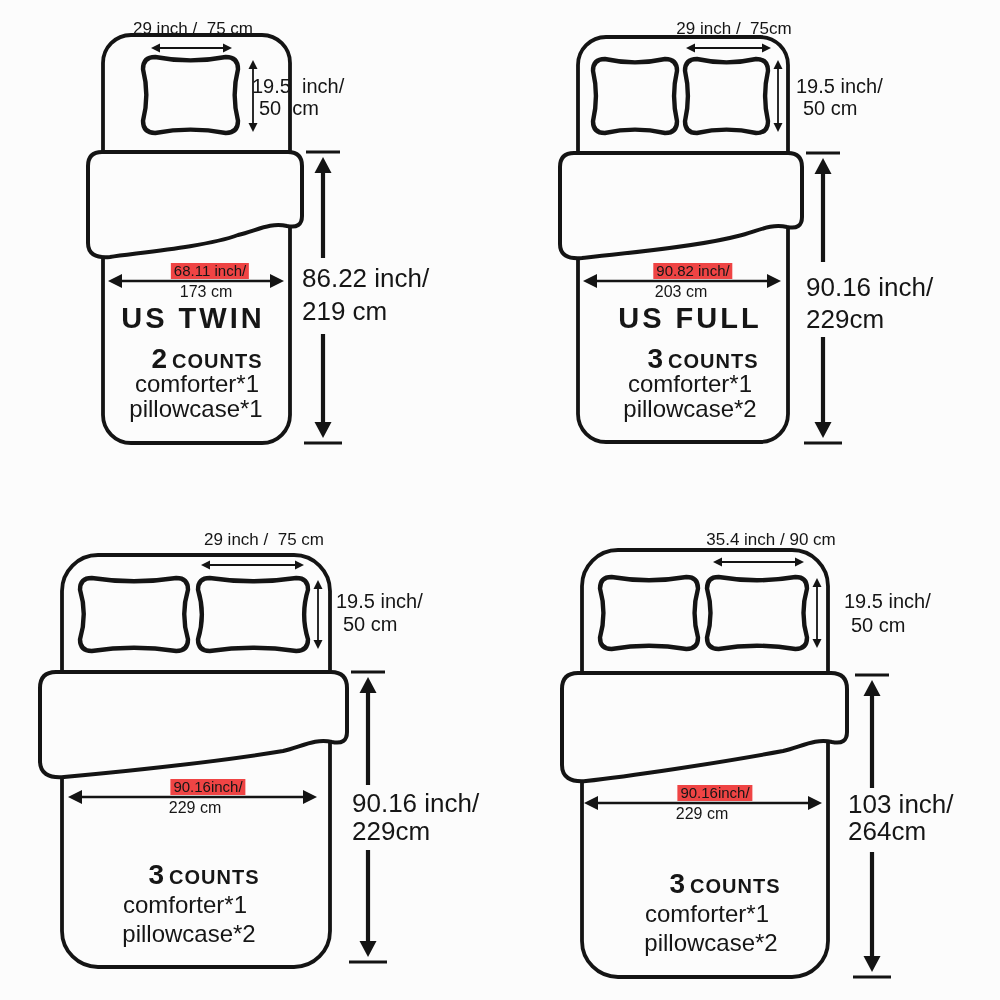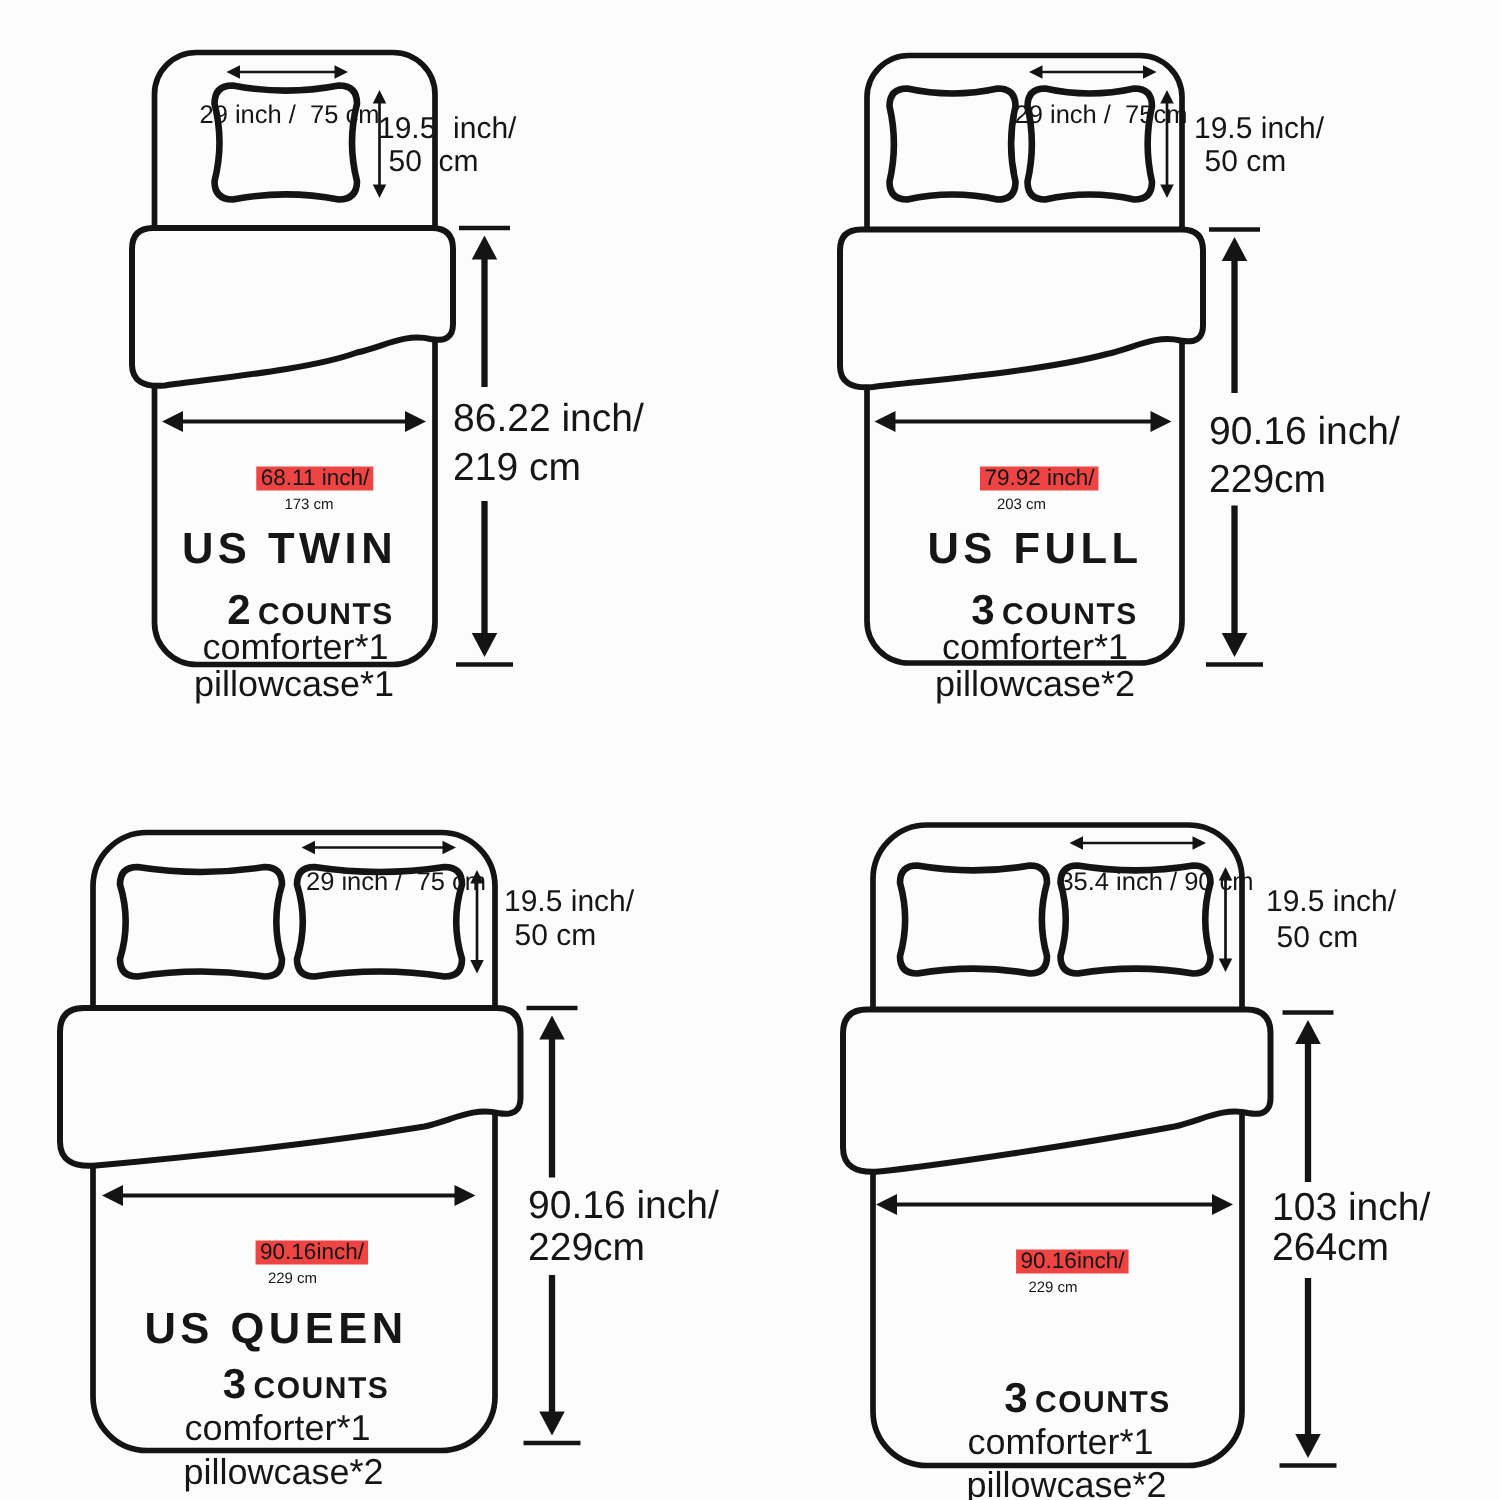--- a/index.html
+++ b/index.html
@@ -1,24 +1,24 @@
 <!DOCTYPE html>
 <html><head>
 <meta charset="utf-8">
 <style>
   html,body{margin:0;padding:0;background:#fff;}
   .canvas{position:relative;width:1000px;height:1000px;background:#fcfcfc;overflow:hidden;}
   #art{position:absolute;left:0;top:0;z-index:1;}
   .t{position:absolute;z-index:2;font-family:"Liberation Sans",sans-serif;color:#161616;
      white-space:pre;line-height:1.05;}
-  .c{transform:translateX(-50%);margin-top:48px;}
+  .c{transform:translateX(-50%);}
   .top-label{font-size:17px;}
   .pillow-label{font-size:20px;}
   .wlab1{font-size:15px;background:#ef4444;padding:0 3px;}
-  .wlab2{font-size:10px;}
+  .wlab2{font-size:16px;}
   .size-name{font-size:29px;font-weight:700;letter-spacing:3px;}
   .counts{display:flex;align-items:baseline;gap:5px;}
   .count-num{font-size:28px;font-weight:600;}
   .count-word{font-size:20px;font-weight:700;letter-spacing:1px;}
   .item{font-size:24px;}
   .hlab{font-size:26px;}
   .banner{font-family:"Liberation Serif",serif;font-weight:700;font-size:54px;letter-spacing:1px;}
 </style>
 </head>
 <body>
@@ -245,39 +245,38 @@
     <span class="count-word">COUNTS</span>
   </div>
   <div class="t c item" style="left:197px;top:371px">comforter*1</div>
   <div class="t c item" style="left:196px;top:396px">pillowcase*1</div>
   <div class="t hlab" style="left:302px;top:265px">86.22 inch/</div>
   <div class="t hlab" style="left:302px;top:298px">219 cm</div>
 
   <div class="t c top-label" style="left:734px;top:20px">29 inch /  75cm</div>
   <div class="t pillow-label" style="left:796px;top:76px">19.5 inch/</div>
   <div class="t pillow-label" style="left:803px;top:98px">50 cm</div>
-  <div class="t c wlab1" style="left:693px;top:263px">79.92 inch/</div>
+  <div class="t c wlab1" style="left:693px;top:263px">90.82 inch/</div>
   <div class="t c wlab2" style="left:681px;top:284px">203 cm</div>
   <div class="t c size-name" style="left:690px;top:303px">US FULL</div>
   <div class="t c counts" style="left:703px;top:344px">
     <span class="count-num">3</span>
     <span class="count-word">COUNTS</span>
   </div>
   <div class="t c item" style="left:690px;top:371px">comforter*1</div>
   <div class="t c item" style="left:690px;top:396px">pillowcase*2</div>
   <div class="t hlab" style="left:806px;top:274px">90.16 inch/</div>
   <div class="t hlab" style="left:806px;top:306px">229cm</div>
 
 
   <div class="t c top-label" style="left:264px;top:531px">29 inch /  75 cm</div>
   <div class="t pillow-label" style="left:336px;top:591px">19.5 inch/</div>
   <div class="t pillow-label" style="left:343px;top:614px">50 cm</div>
   <div class="t c wlab1" style="left:208px;top:779px">90.16inch/</div>
   <div class="t c wlab2" style="left:195px;top:800px">229 cm</div>
-  <div class="t c size-name" style="left:184px;top:823px">US QUEEN</div>
   <div class="t c counts" style="left:204px;top:860px">
     <span class="count-num">3</span>
     <span class="count-word">COUNTS</span>
   </div>
   <div class="t c item" style="left:185px;top:892px">comforter*1</div>
   <div class="t c item" style="left:189px;top:921px">pillowcase*2</div>
   <div class="t hlab" style="left:352px;top:790px">90.16 inch/</div>
   <div class="t hlab" style="left:352px;top:818px">229cm</div>
 
   <div class="t c top-label" style="left:771px;top:531px">35.4 inch / 90 cm</div>

